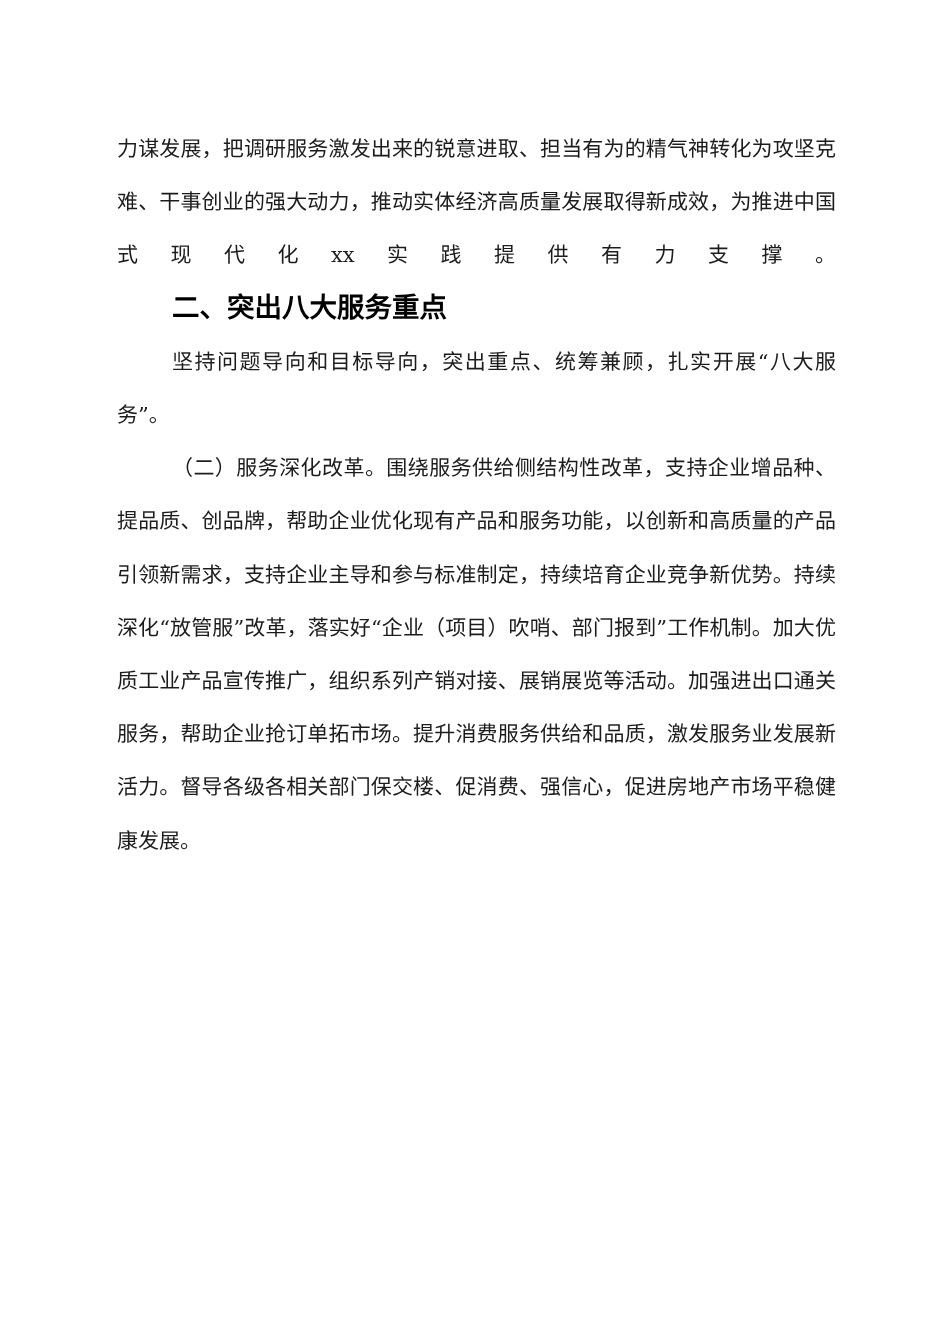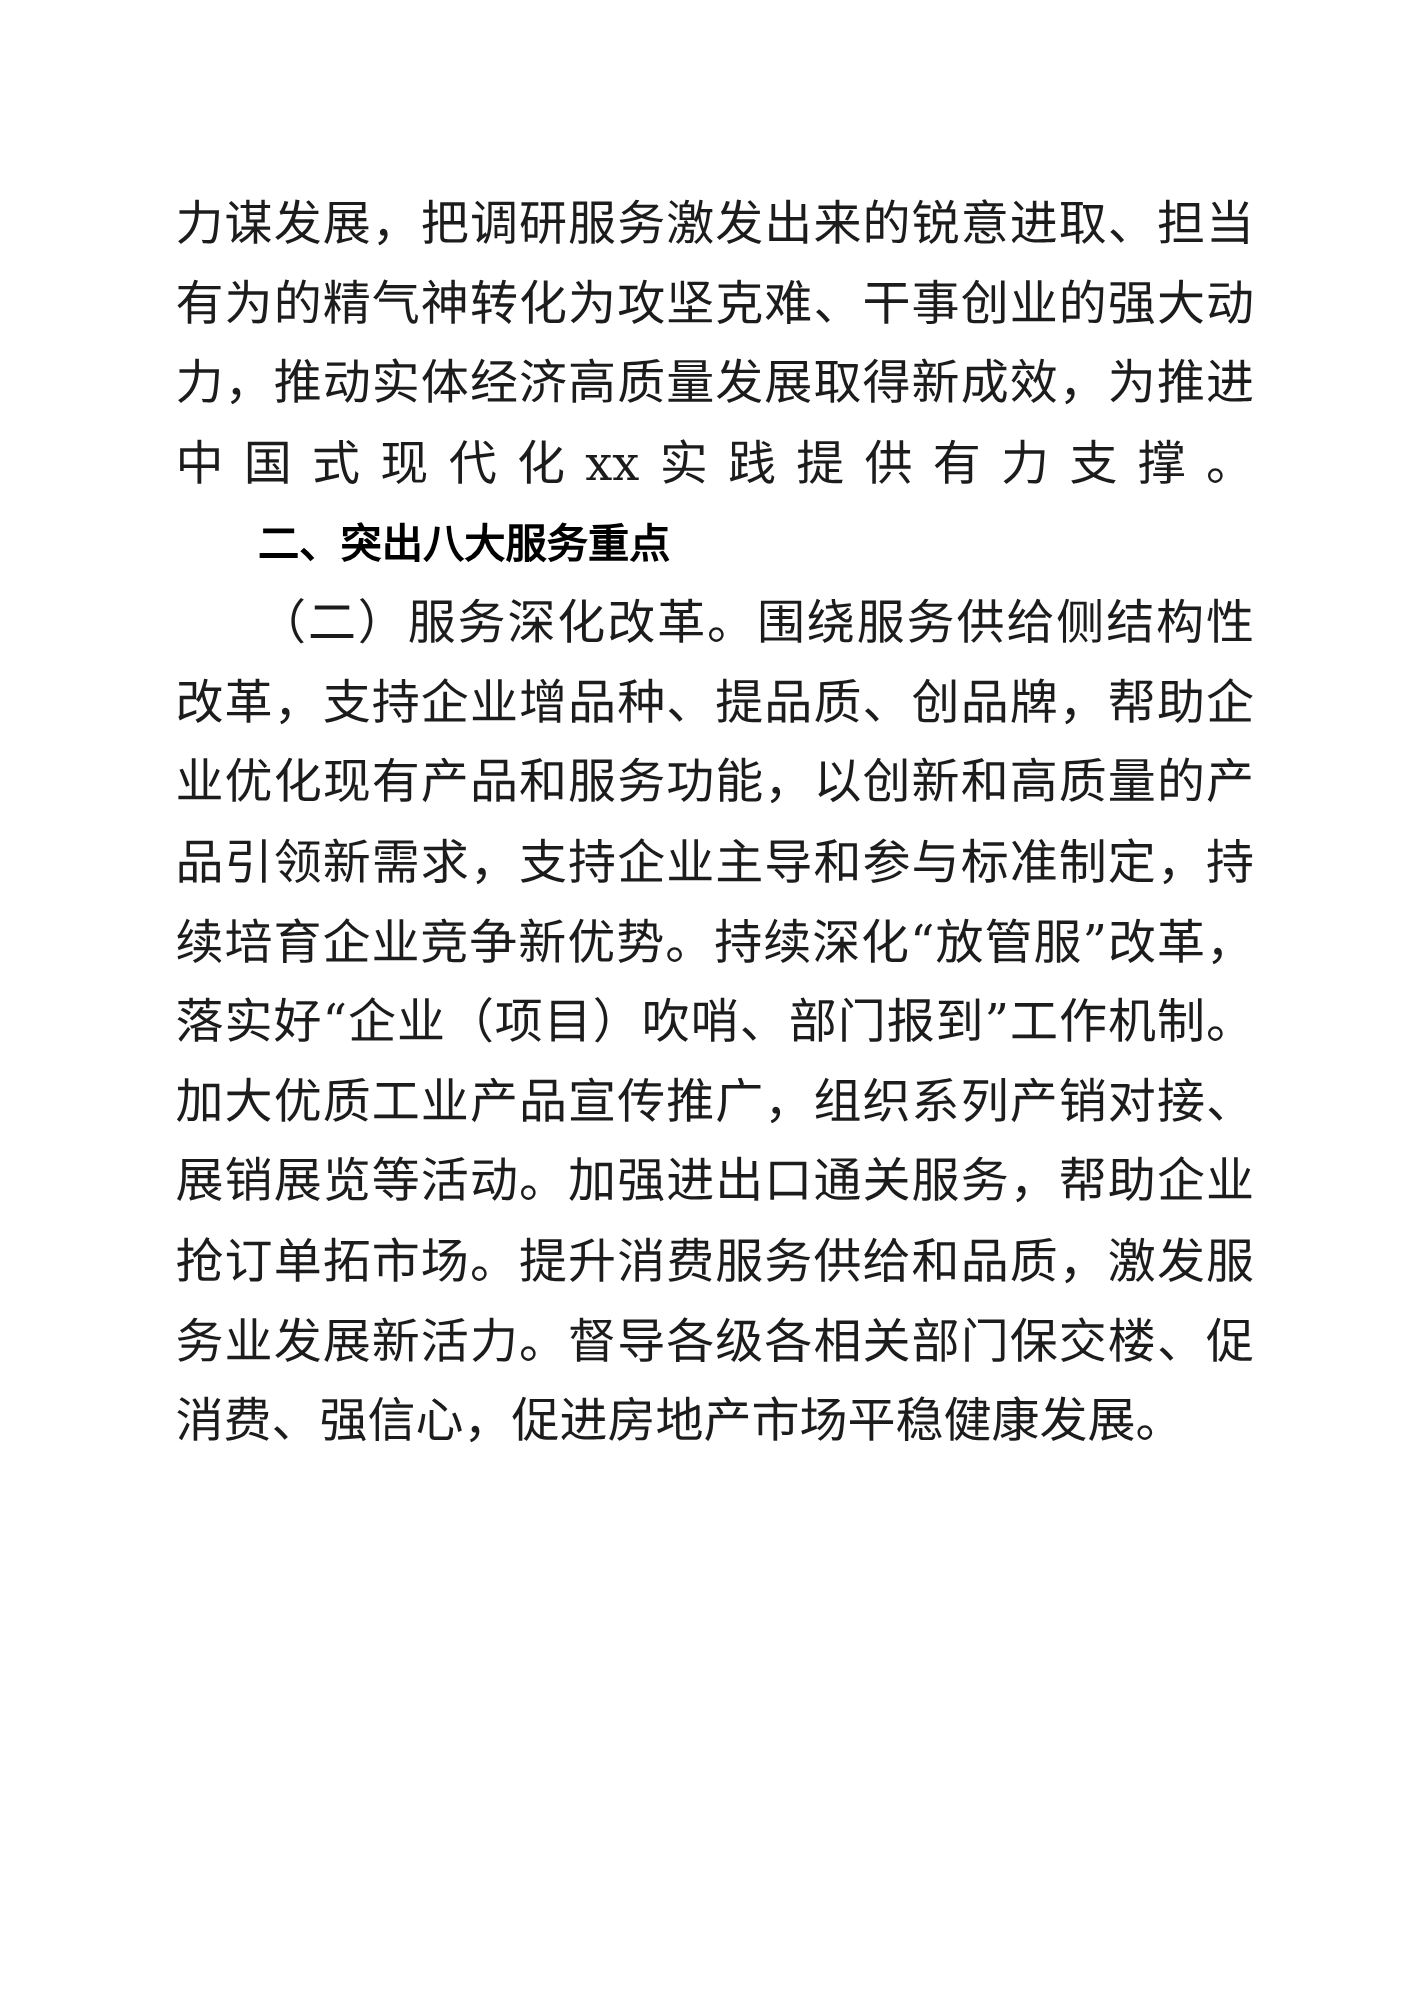--- a/index.html
+++ b/index.html
@@ -28,21 +28,21 @@
   .content {
     position: absolute;
     left: 117px;
     top: 123px;
     width: 719px;
   }
 
   
   .para {
     font-family: "DejaVu Serif", "Liberation Serif", serif;
-    font-size: 32px;
+    font-size: 21px;
     line-height: 53.2px;
     letter-spacing: 0px;
     text-align: justify;
     text-align-last: left;
     text-justify: inter-character;
     margin: 0;
     color: #1c1c1c;
     font-weight: 400;
   }
 
@@ -50,21 +50,21 @@
     text-indent: 55px;
   }
 
   
   .para.cont {
     text-indent: 0;
   }
 
   
   .heading {
-    font-family: Liberation Serif, serif;
+    font-family: Liberation Mono, monospace;
     font-size: 27.5px;
     line-height: 53.2px;
     font-weight: 700;
     letter-spacing: 0px;
     text-indent: 55px;
     margin: 0;
     color: #000000;
     text-align: left;
   }
 
@@ -76,18 +76,19 @@
 </head>
 <body>
 
 <div class="page">
   <div class="content">
 
     <p class="para cont open-end">力谋发展，把调研服务激发出来的锐意进取、担当有为的精气神转化为攻坚克难、干事创业的强大动力，推动实体经济高质量发展取得新成效，为推进中国式现代化xx实践提供有力支撑。</p>
 
     <h2 class="heading">二、突出八大服务重点</h2>
 
+    <p class="para indent">坚持问题导向和目标导向，突出重点、统筹兼顾，扎实开展“八大服务”。</p>
 
 
     <p class="para indent">（二）服务深化改革。围绕服务供给侧结构性改革，支持企业增品种、提品质、创品牌，帮助企业优化现有产品和服务功能，以创新和高质量的产品引领新需求，支持企业主导和参与标准制定，持续培育企业竞争新优势。持续深化“放管服”改革，落实好“企业（项目）吹哨、部门报到”工作机制。加大优质工业产品宣传推广，组织系列产销对接、展销展览等活动。加强进出口通关服务，帮助企业抢订单拓市场。提升消费服务供给和品质，激发服务业发展新活力。督导各级各相关部门保交楼、促消费、强信心，促进房地产市场平稳健康发展。</p>
 
   </div>
 </div>
 
 </body></html>

